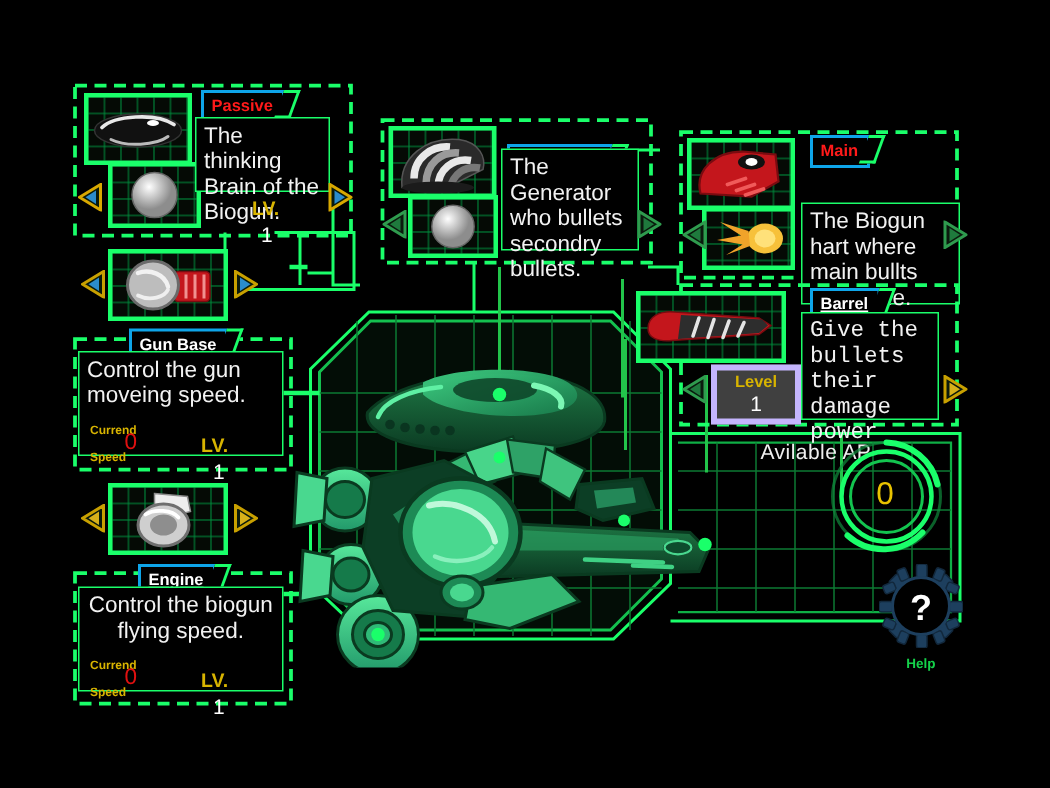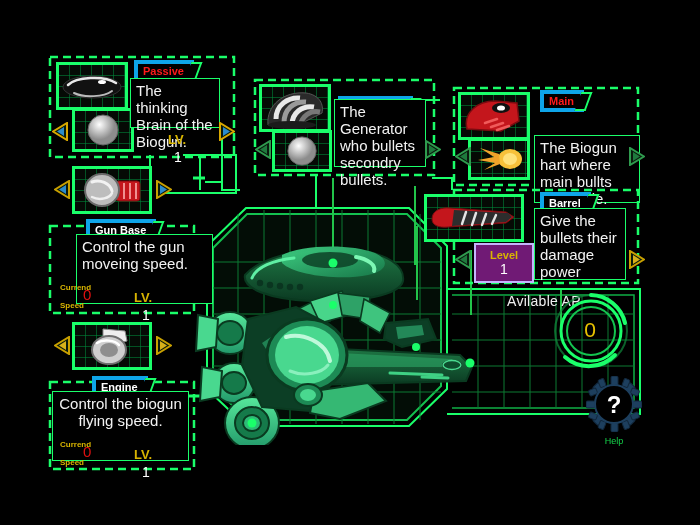--- a/index.html
+++ b/index.html
@@ -36,21 +36,21 @@
     color:#f2f2f2;
     font-size:15px;
     line-height:17px;
     padding:3px 5px;
   }
 
   .tab-label{
     position:absolute;
     height:22px;
     background:#000;
-    border:4px solid #0ea5e9;
+    border:2px solid #0ea5e9;
     color:#ff1a1a;
     font-size:11px;
     font-weight:bold;
     line-height:11px;
     padding:0 6px 0 5px;
     display:flex; align-items:center;
     white-space:nowrap;
   }
   .tab-label.white{ color:#ffffff; font-weight:bold;text-decoration:underline; }
   .tab-label::after{
@@ -70,33 +70,33 @@
   }
   .arrow svg{ display:block; }
 
   .stat-row{ position:absolute; }
   .lbl-speed{ color:#d8b400; font-size:8px; font-weight:bold; }
   .val-speed{ color:#e01010; font-size:15px; }
   .lbl-lv{ color:#d8b400; font-size:13px; font-weight:bold; }
   .val-lv{ color:#ffffff; font-size:14px; }
 
   .lvl-box{
-    position:absolute; background:#701a75;
-    border:2px solid #c4b5fd;
+    position:absolute; background:#404040;
+    border:4px solid #c4b5fd;
     display:flex; flex-direction:column;
     align-items:center; justify-content:center;
   }
   .lvl-box .t{ color:#d8b400; font-size:11px; font-weight:bold; }
   .lvl-box .v{ color:#ffffff; font-size:14px; }
 
   
   #toolbar{ position:absolute; left:0; bottom:0; width:700px; height:70px; }
 
   .help-wrap{ position:absolute; left:586px; top:376px; width:56px; text-align:center; cursor:pointer;}
-  .help-wrap .cap{ color:#14d24a; font-size:9px; font-weight:normal; margin-top:0px; }
+  .help-wrap .cap{ color:#14d24a; font-size:9px; font-weight:bold; margin-top:0px; }
 
   #ap-label{
     position:absolute; left:507px; top:293px;
     color:#efefef; font-size:14px; letter-spacing:.3px;
   }
   #ap-value{
     position:absolute; left:565px; top:310px; width:50px; height:40px;
     display:flex; align-items:center; justify-content:center;
     color:#e8c200; font-size:21px;
   }
@@ -403,21 +403,21 @@
     </svg>
   </div>
 
   <div class="lvl-box" style="left:474px;top:243px;width:60px;height:40px;">
     <span class="t">Level</span>
     <span class="v">1</span>
   </div>
 
   <div class="tab-label white" style="left:540px;top:192px;">Barrel</div>
 
-  <div class="desc-box" style="left:534px;top:208px;width:92px;height:72px;">Give the bullets their damage power</div>
+  <div class="desc-box" style="left:534px;top:208px;width:92px;height:72px;font-family:Liberation Mono, monospace;">Give the bullets their damage power</div>
 
   <div class="arrow" style="left:455px;top:250px;">
     <svg width="17" height="19" viewBox="0 0 17 19">
         <polygon points="15,1 15,18 1,9.5" fill="#0a1a0d" stroke="#2f9b4e" stroke-width="2"></polygon>
         <polygon points="12,5 12,14 5,9.5" fill="#1f7a3d"></polygon>
       </svg>
   </div>
   <div class="arrow" style="left:628px;top:250px;">
     <svg width="17" height="19" viewBox="0 0 17 19">
         <polygon points="2,1 2,18 16,9.5" fill="#0a1a0d" stroke="#c8a000" stroke-width="2"></polygon>
@@ -442,21 +442,21 @@
   </div>
 
   <svg width="150" height="92" style="position:absolute;left:48px;top:224px;">
     <g stroke="#1aff6a" stroke-width="2.5" fill="none" stroke-dasharray="8 5">
       <rect x="2" y="2" width="144" height="87"></rect>
     </g>
   </svg>
 
   <div class="tab-label white" style="left:86px;top:219px;">Gun Base</div>
 
-  <div class="desc-box" style="left:52px;top:234px;width:137px;height:70px;margin-left:24px;">Control the gun moveing speed.</div>
+  <div class="desc-box" style="left:52px;top:234px;width:137px;height:70px;">Control the gun moveing speed.</div>
 
   <div class="stat-row" style="left:60px;top:276px;">
     <span class="lbl-speed">Currend Speed</span>
   </div>
   <div class="stat-row" style="left:83px;top:286px;">
     <span class="val-speed">0</span>
   </div>
   <div class="stat-row" style="left:134px;top:288px;">
     <span class="lbl-lv">LV.</span>
     <span class="val-lv" style="margin-left:8px;">1</span>

